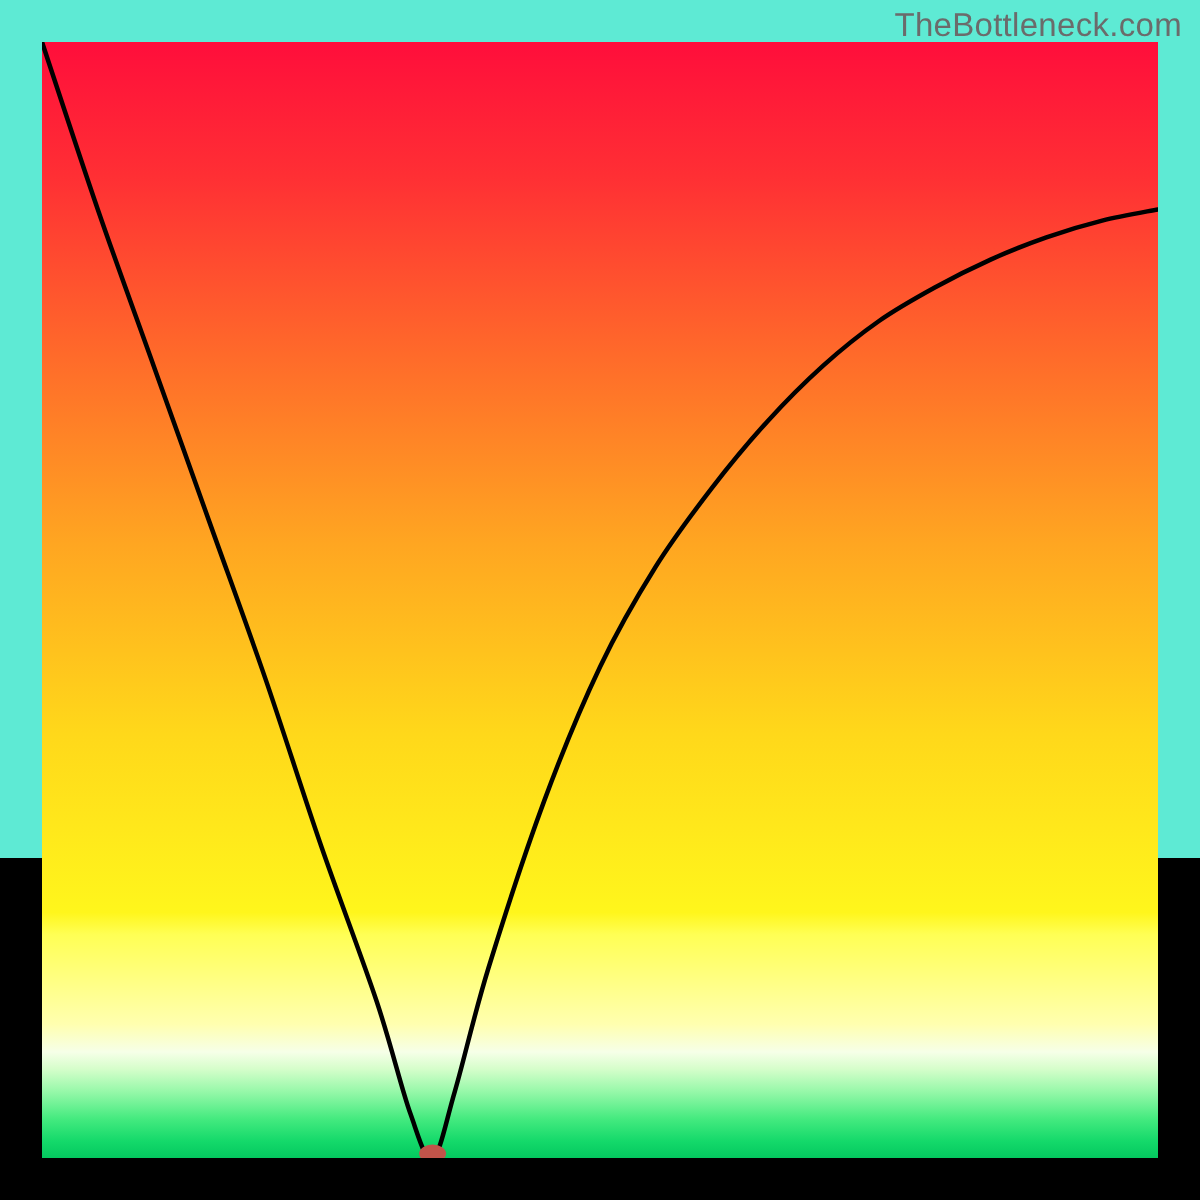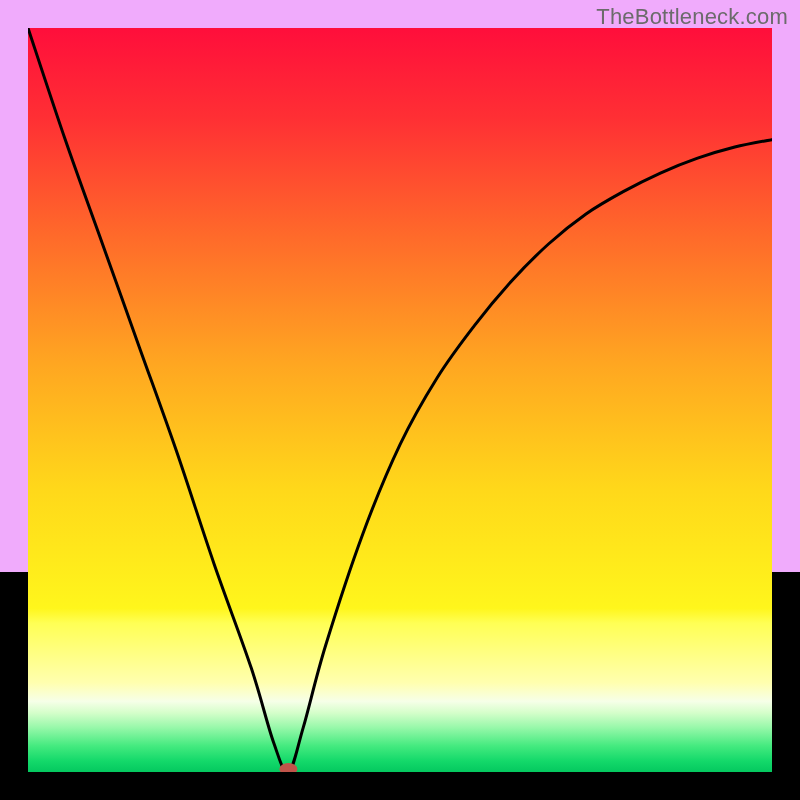--- a/index.html
+++ b/index.html
@@ -8,21 +8,21 @@
     width: 800px;
     height: 800px;
     overflow: hidden;
     background: #000;
     font-family: Arial, Helvetica, sans-serif;
   }
   .frame {
     position: relative;
     width: 800px;
     height: 572px;
-    background: #f0abfc;
+    background: #5eead4;
   }
   .plot {
     position: absolute;
     left: 28px;
     top: 28px;
     width: 744px;
     height: 744px;
   }
   .watermark {
     position: absolute;

